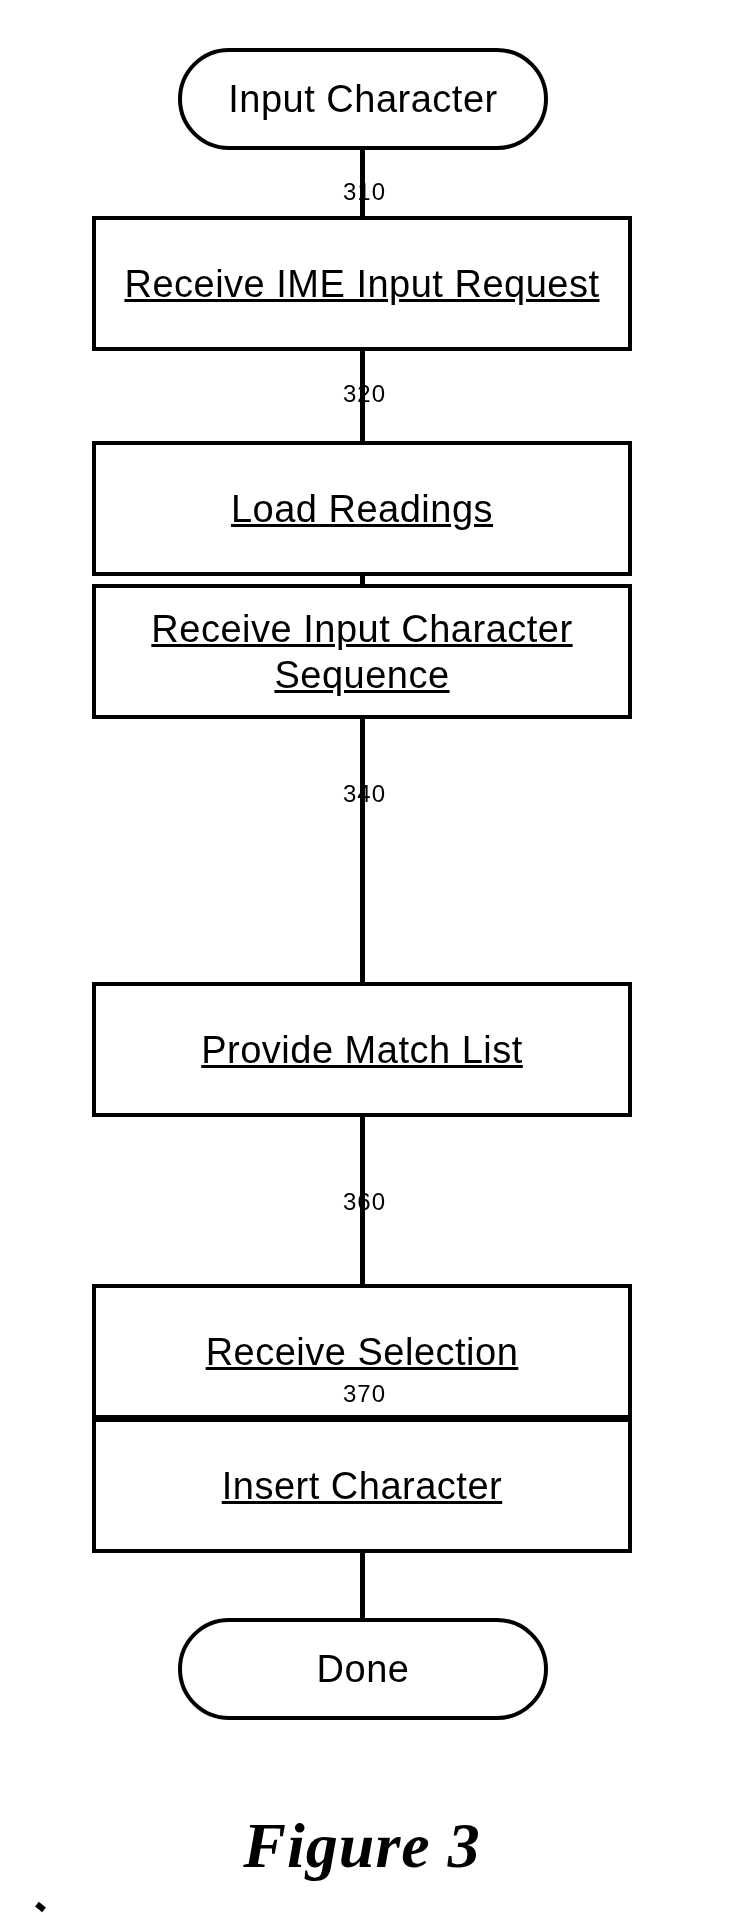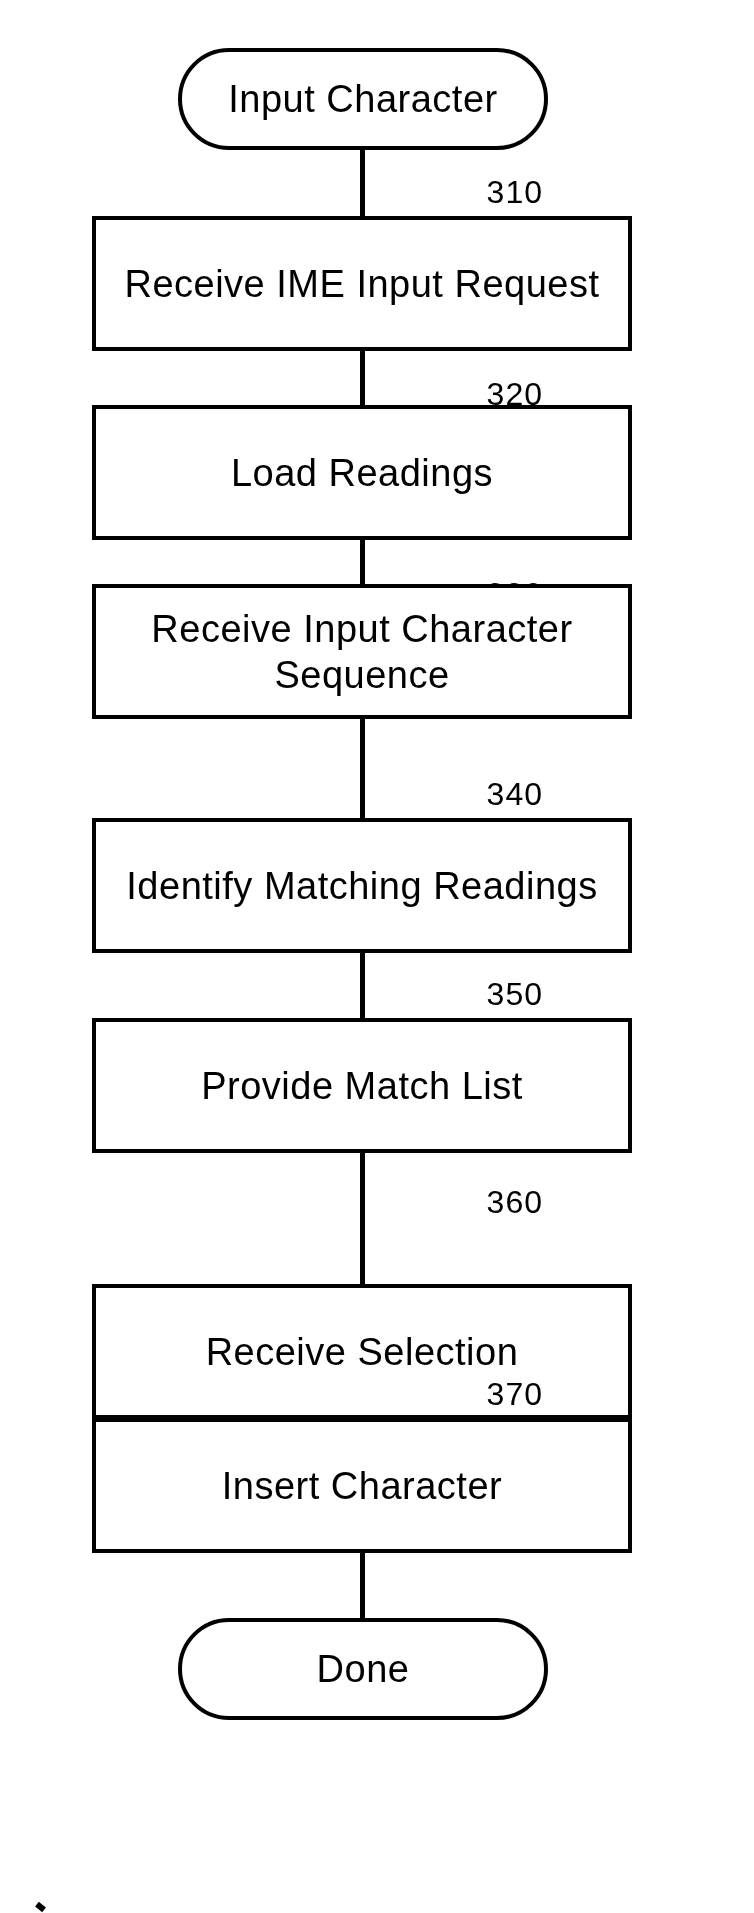--- a/index.html
+++ b/index.html
@@ -46,30 +46,31 @@
     height: 102px;
     border-radius: 51px;
   }
   .terminal-start { top: 48px; }
   .terminal-end   { top: 1618px; }
   .process {
     left: 92px;
     width: 540px;
     height: 135px;
     padding: 17px 6px;
+    text-decoration: underline;
   }
   .ref {
     position: absolute;
     z-index: 2;
     right: 129px;
     width: 200px;
     height: 44px;
     line-height: 44px;
-    text-align: right;
-    font-size: 32px;
+    text-align: left;
+    font-size: 24px;
     letter-spacing: 1px;
   }
   .caption {
     position: absolute;
     z-index: 2;
     left: 0;
     top: 1808px;
     width: 724px;
     text-align: center;
     font-family: "Liberation Serif", "DejaVu Serif", serif;
@@ -100,49 +101,47 @@
   <div class="node terminal terminal-start">
     <span>Input Character</span>
   </div>
 
   <div class="ref" style="top:170px">310</div>
   <div class="node process" style="top:216px">
     <span>Receive IME Input Request</span>
   </div>
 
   <div class="ref" style="top:372px">320</div>
-  <div class="node process" style="top:405px">
+  <div class="node process" style="top:441px">
     <span>Load Readings</span>
   </div>
 
   <div class="ref" style="top:572px">330</div>
   <div class="node process" style="top:584px">
     <span>Receive Input Character Sequence</span>
   </div>
 
   <div class="ref" style="top:772px">340</div>
-  <div class="node process" style="top:818px">
-    <span>Identify Matching Readings</span>
-  </div>
 
   <div class="ref" style="top:972px">350</div>
-  <div class="node process" style="top:1018px">
+  <div class="node process" style="top:982px">
     <span>Provide Match List</span>
   </div>
 
   <div class="ref" style="top:1180px">360</div>
   <div class="node process" style="top:1284px">
     <span>Receive Selection</span>
   </div>
 
   <div class="ref" style="top:1372px">370</div>
   <div class="node process" style="top:1418px">
     <span>Insert Character</span>
   </div>
 
   <div class="node terminal terminal-end">
     <span>Done</span>
   </div>
 
+  <div class="caption">Figure 3</div>
 
   <div class="speck"></div>
 
 </div>
 
 </body></html>

